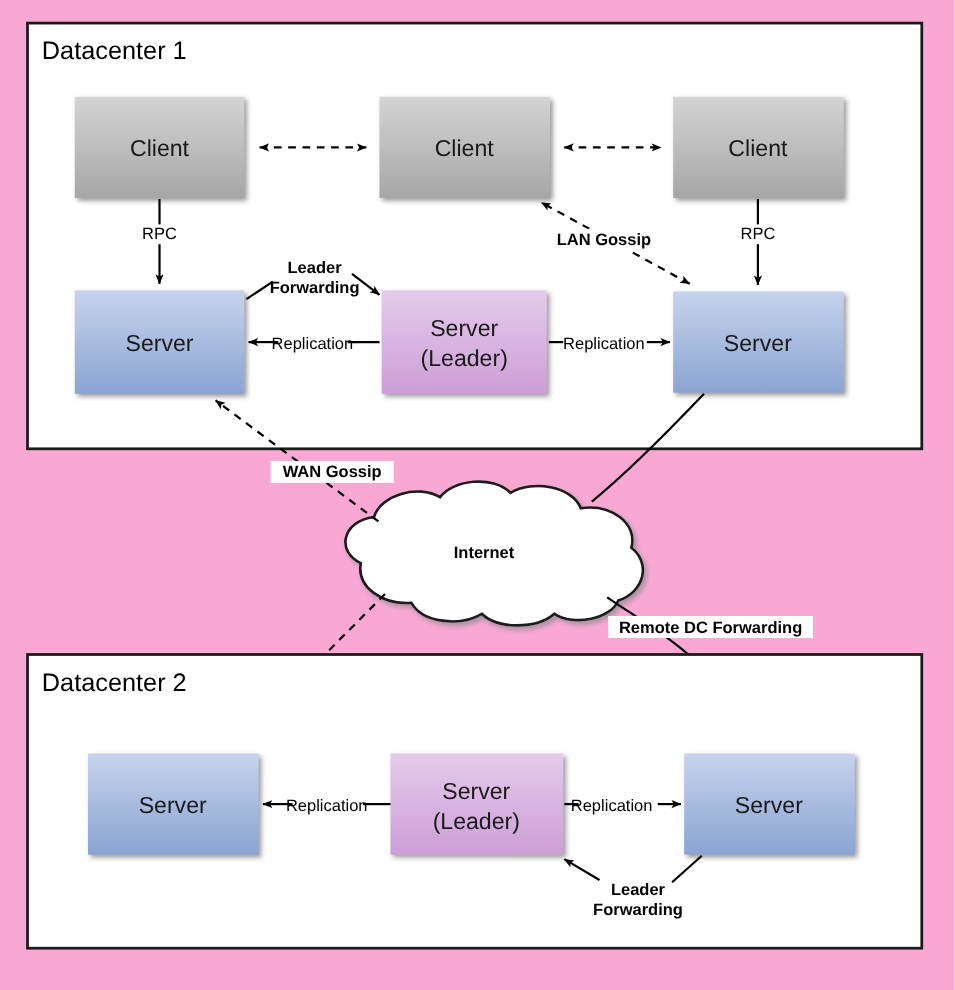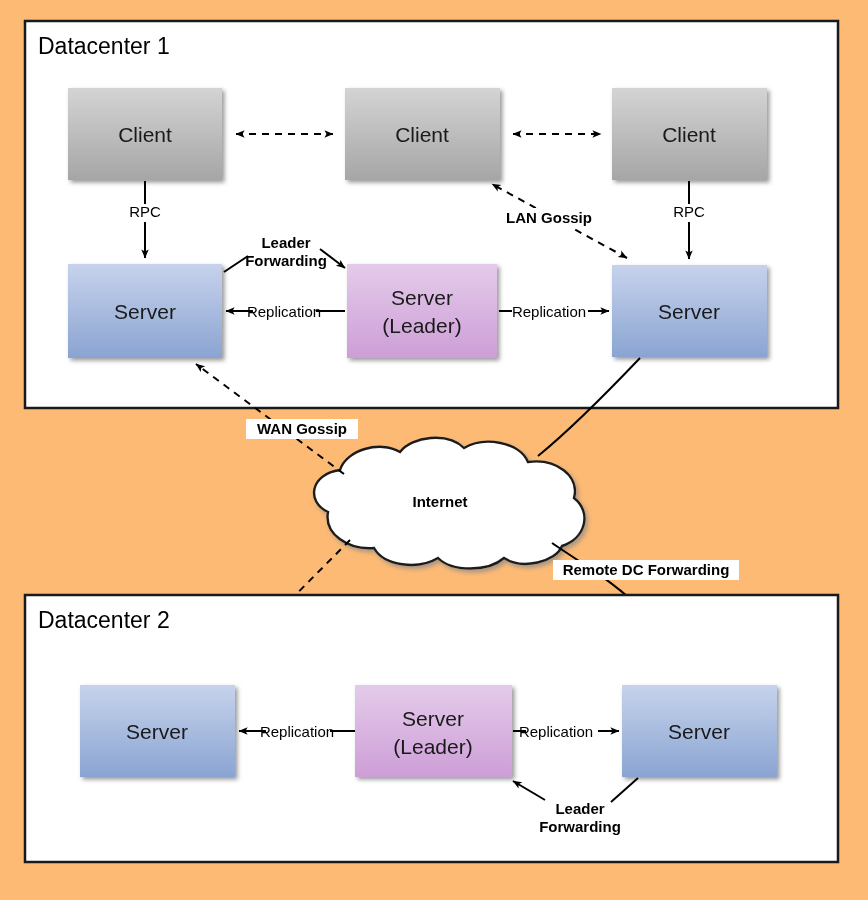--- a/index.html
+++ b/index.html
@@ -7,21 +7,21 @@
     padding: 0;
     background: #ffffff;
   }
   body {
     font-family: "Liberation Sans", sans-serif;
   }
   #diagram-root {
     position: relative;
     width: 868px;
     height: 900px;
-    background: #fdba74;
+    background: #f9a8d4;
     overflow: hidden;
   }
   svg.layer {
     position: absolute;
     left: 0;
     top: 0;
     width: 868px;
     height: 900px;
   }
   .dc-title {

